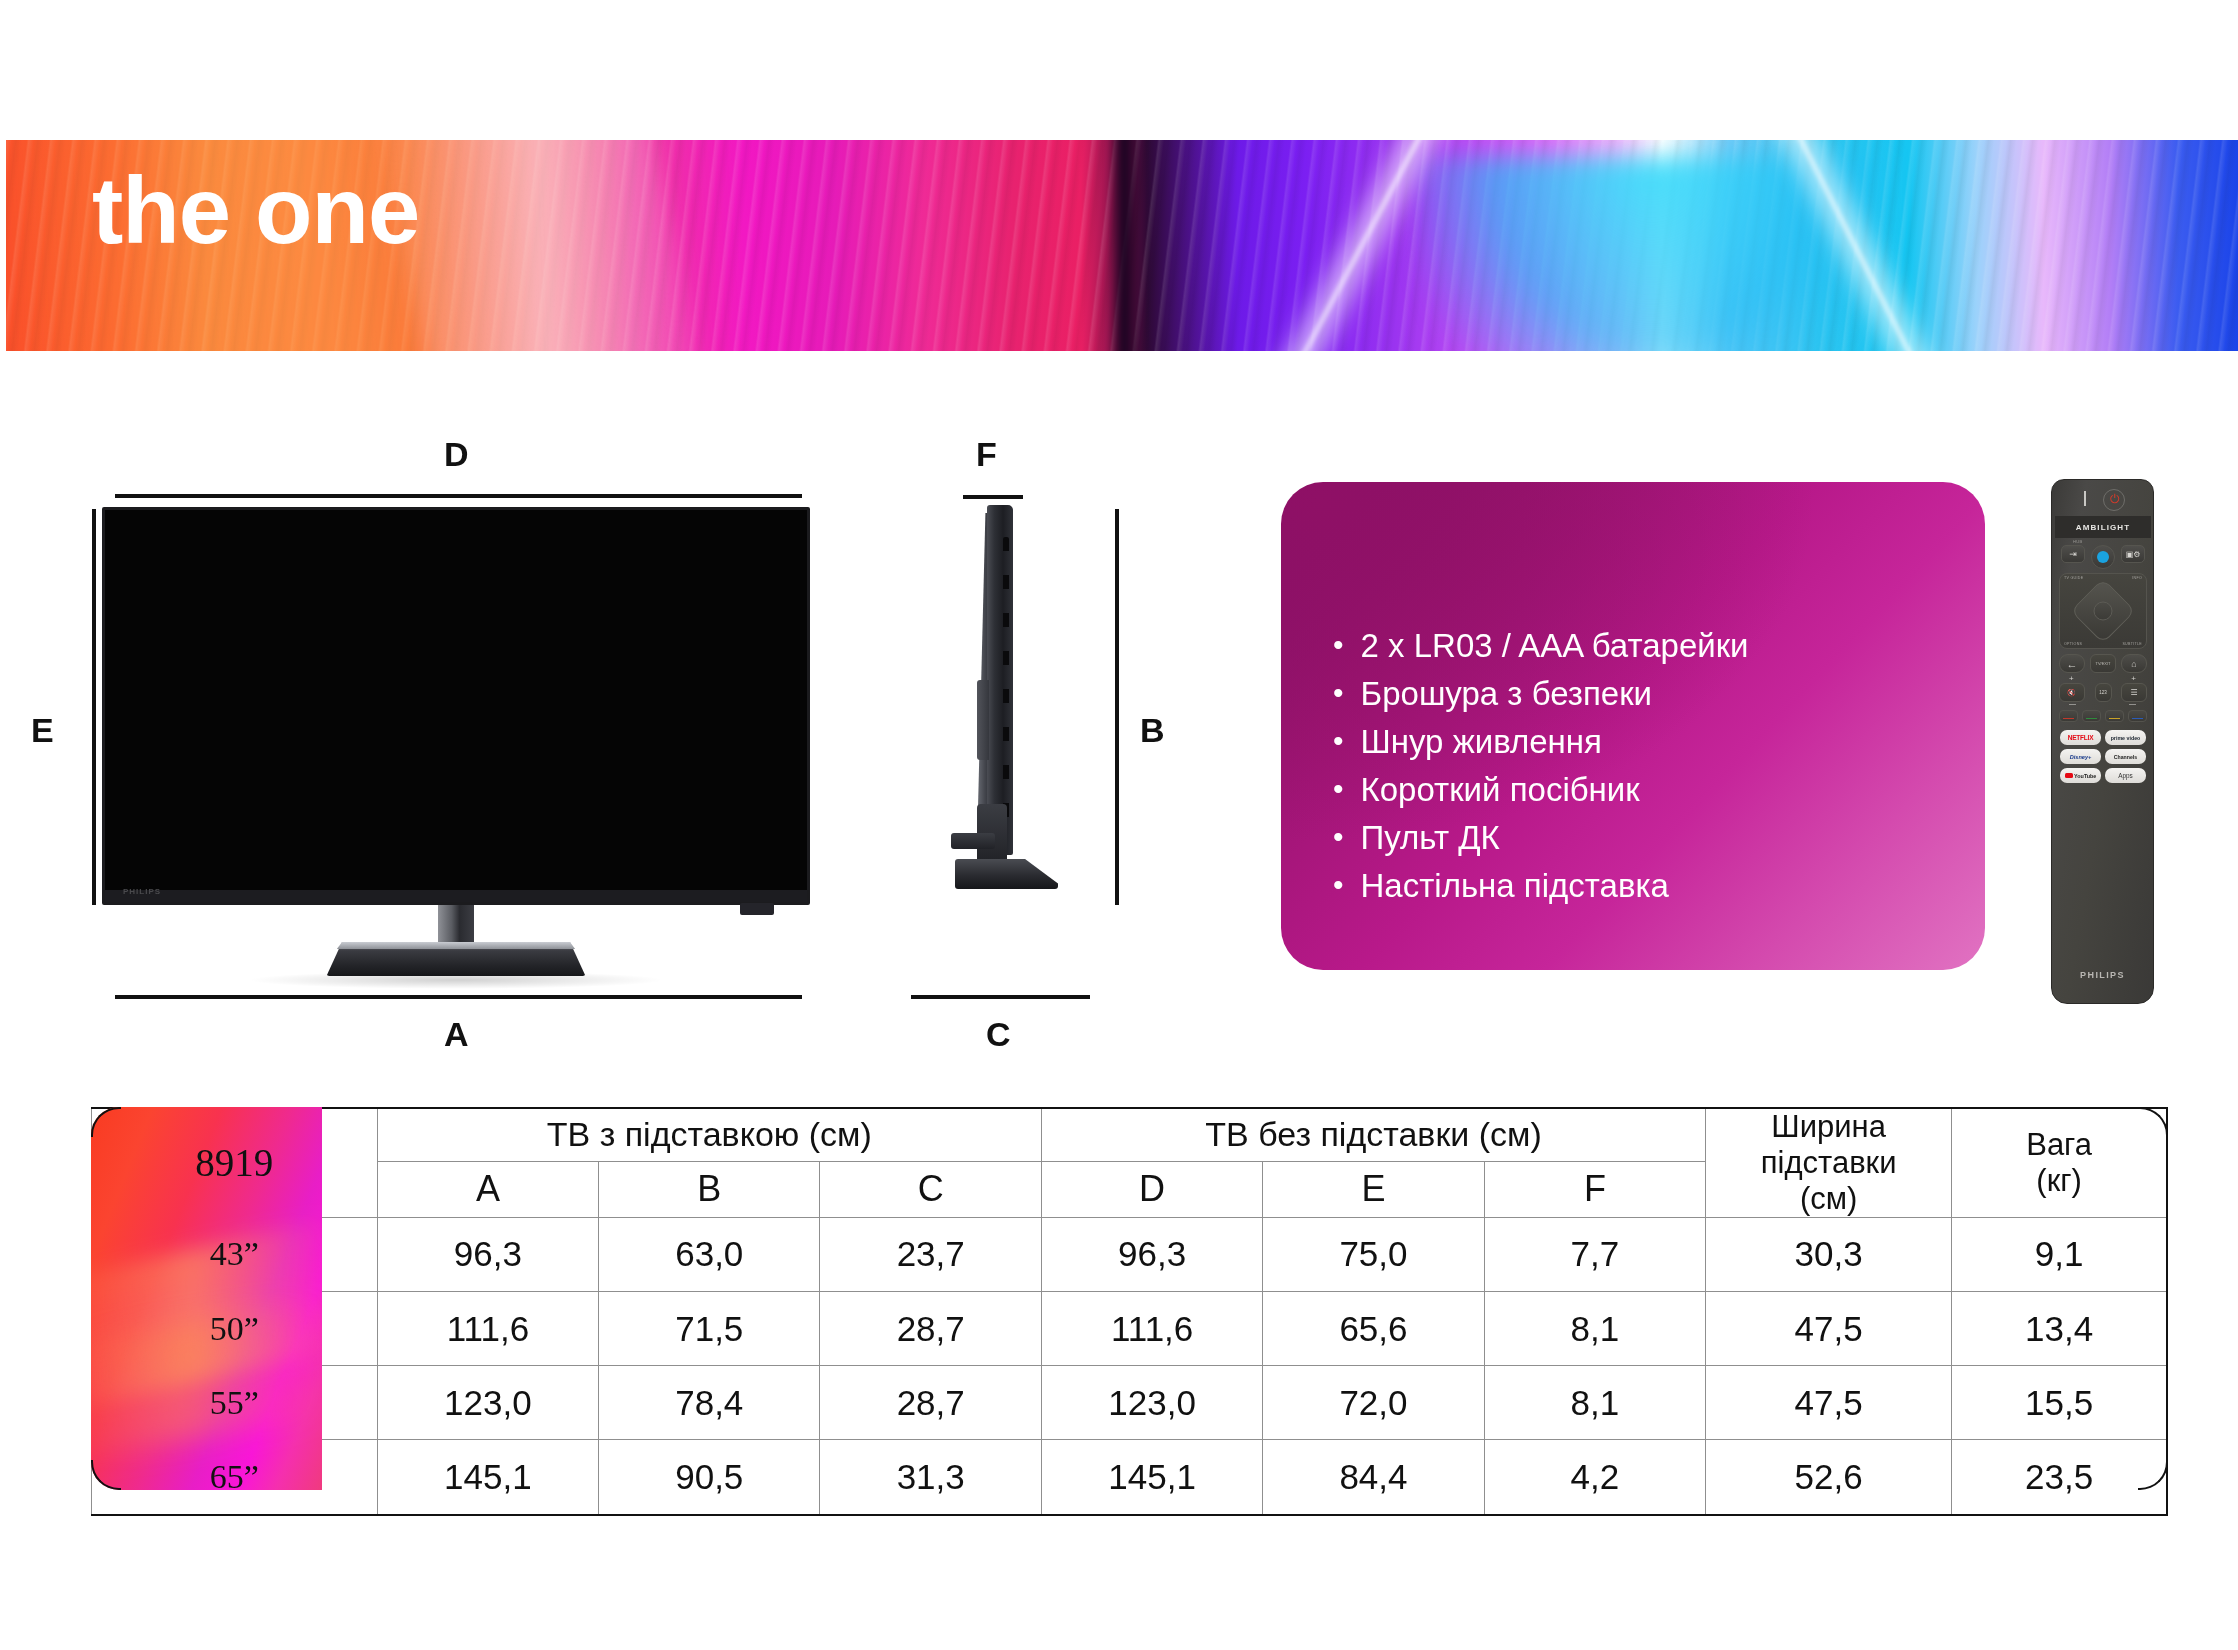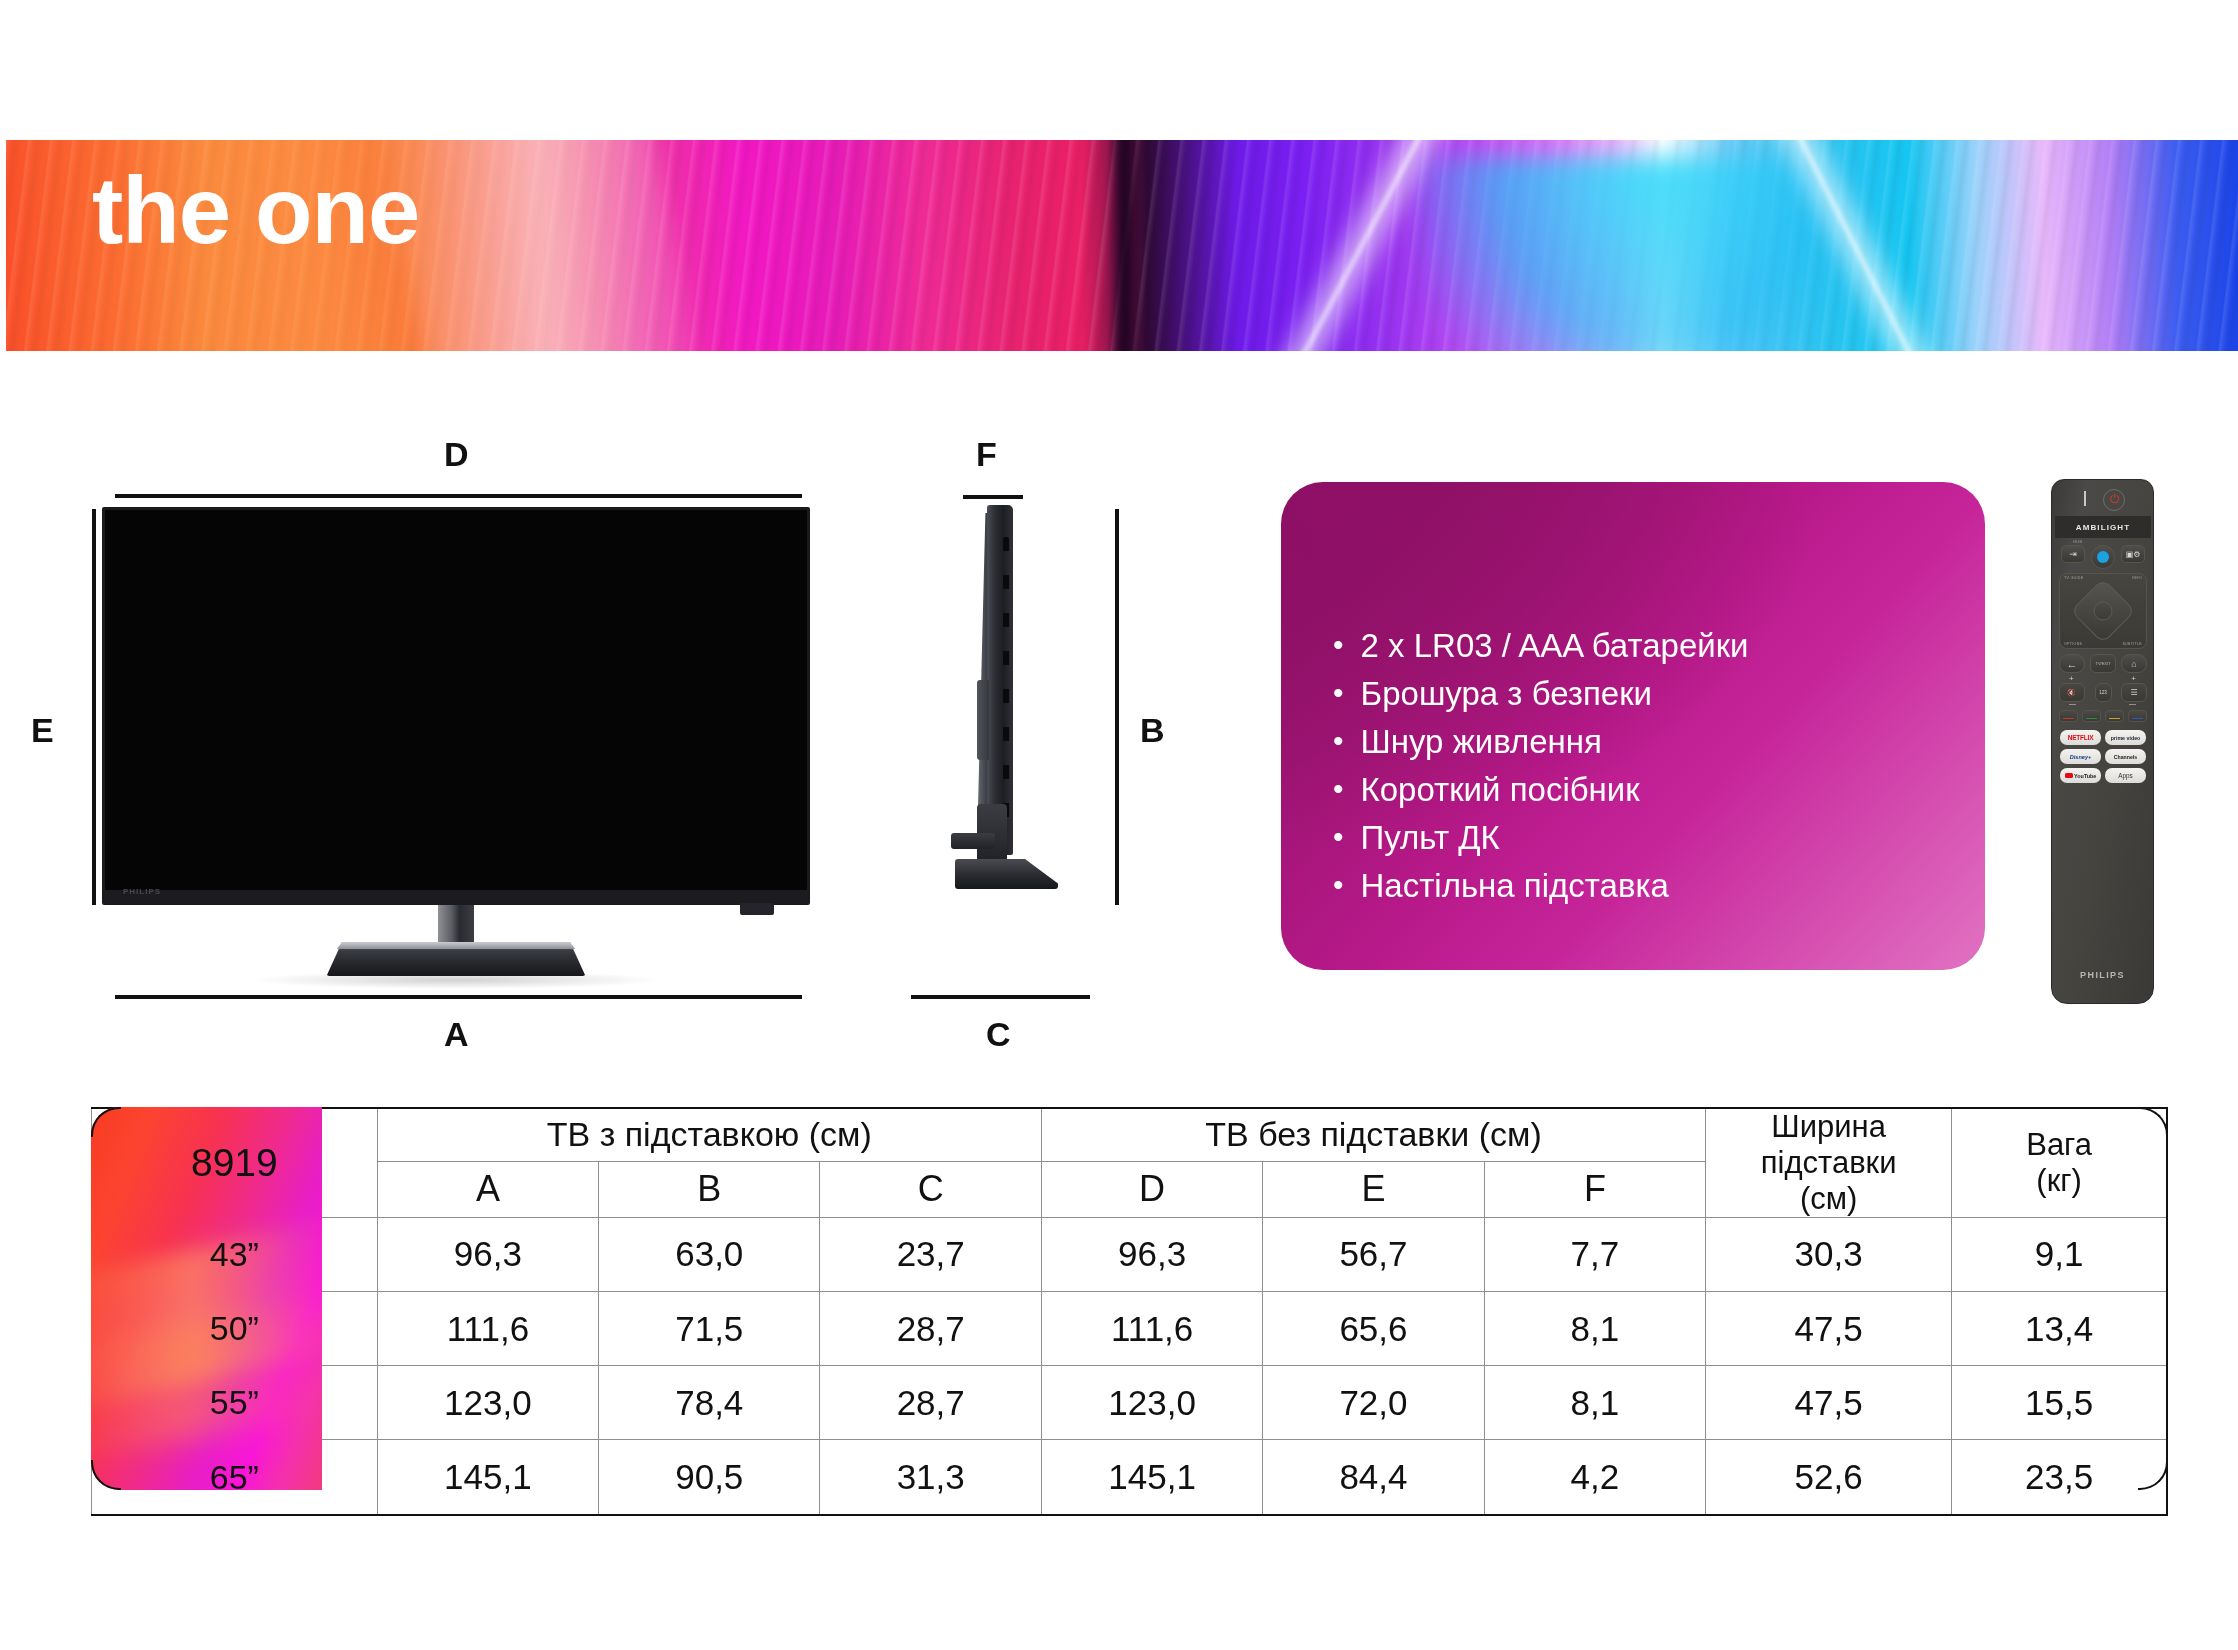--- a/index.html
+++ b/index.html
@@ -284,21 +284,21 @@
   }
   table.spec .outer-top { border-top:2px solid #111; }
   table.spec .outer-bot { border-bottom:2px solid #111; }
   table.spec .outer-right { border-right:2px solid #111; }
   .hdr-group { font-size:34px; }
   .hdr-letter { font-size:36px; }
   .hdr-two { font-size:31px; line-height:1.16; }
   .cellval { font-size:35px; }
   .model-cell, .size-cell {
     color:#fff; font-weight:700; border-color:#8f8f8f;
-    position:relative; background:transparent !important;
+    position:relative; background:transparent !important;font-family:Liberation Serif, serif;
   }
   .model-cell { font-size:39px; }
   .size-cell { font-size:34px; }
   .pinkcol {
     position:absolute; left:0; top:0; width:231px; height:383px;
     border-radius:28px 0 0 28px;
     overflow:hidden; pointer-events:none;
   }
   .pinkcol .pg {
     position:absolute; inset:0;
@@ -537,21 +537,21 @@
           <td class="hdr-letter">F</td>
         </tr>
       </thead>
       <tbody>
         <tr>
           <td class="size-cell">43”</td>
           <td class="cellval">96,3</td>
           <td class="cellval">63,0</td>
           <td class="cellval">23,7</td>
           <td class="cellval">96,3</td>
-          <td class="cellval">56,7</td>
+          <td class="cellval">75,0</td>
           <td class="cellval">7,7</td>
           <td class="cellval">30,3</td>
           <td class="cellval outer-right">9,1</td>
         </tr>
         <tr>
           <td class="size-cell">50”</td>
           <td class="cellval">111,6</td>
           <td class="cellval">71,5</td>
           <td class="cellval">28,7</td>
           <td class="cellval">111,6</td>

